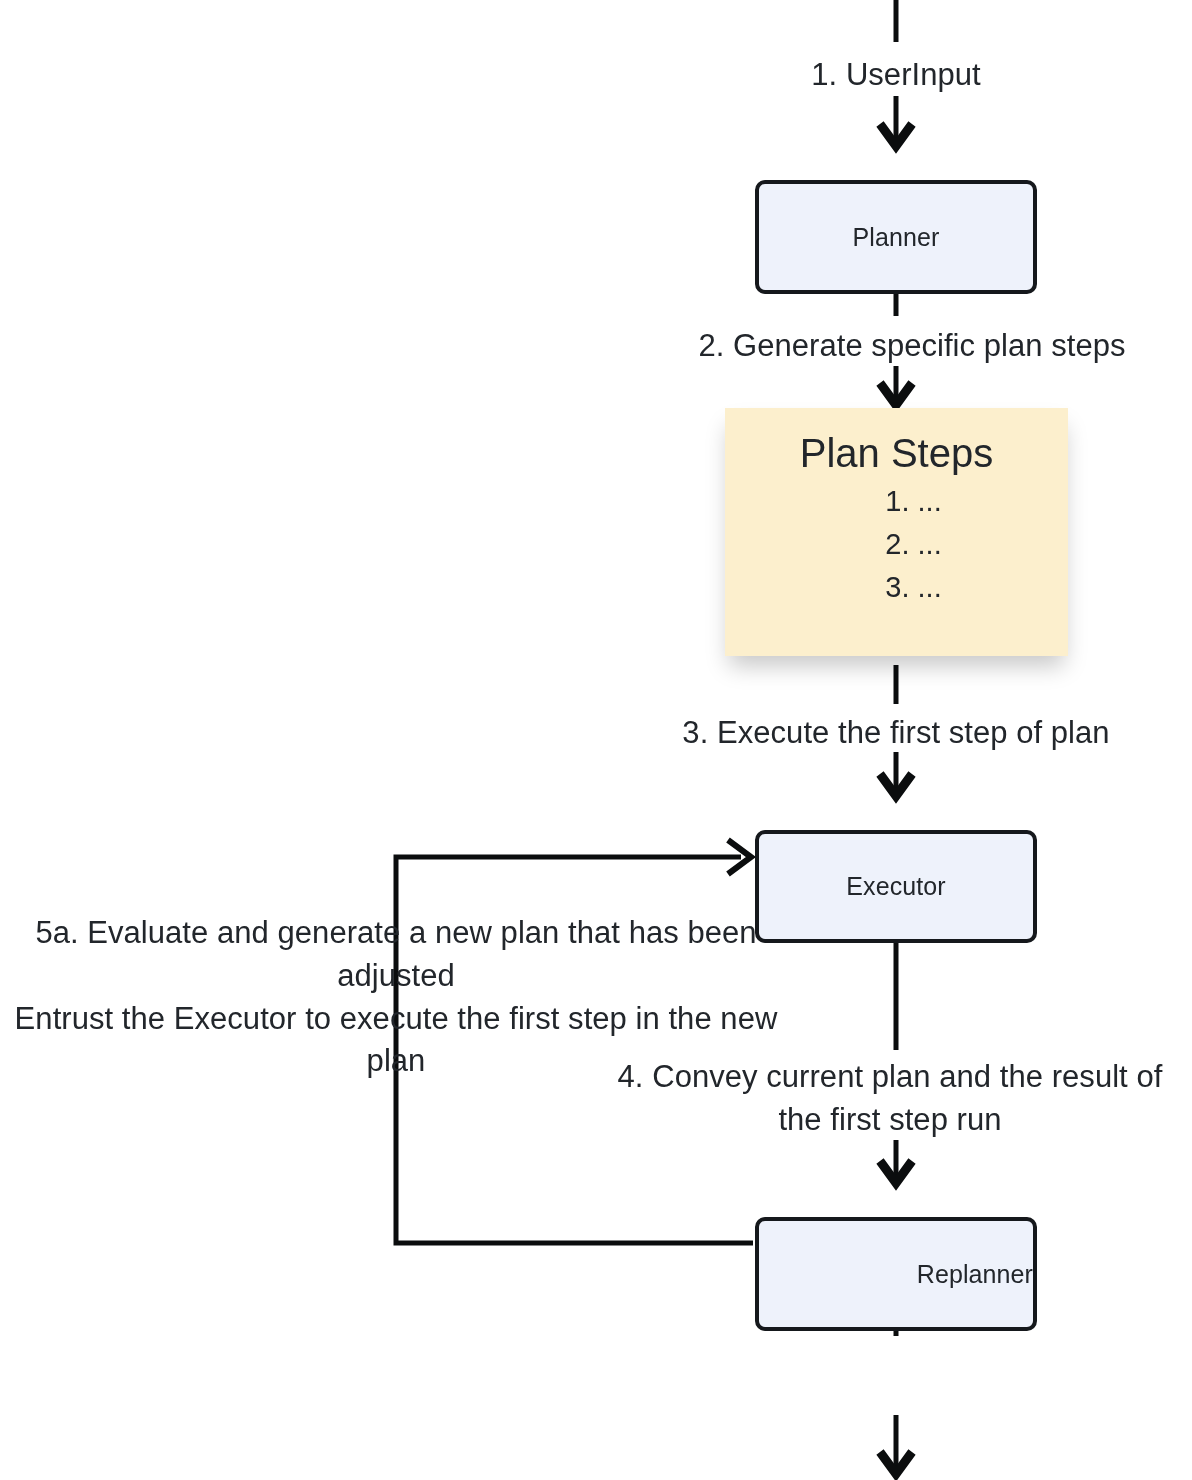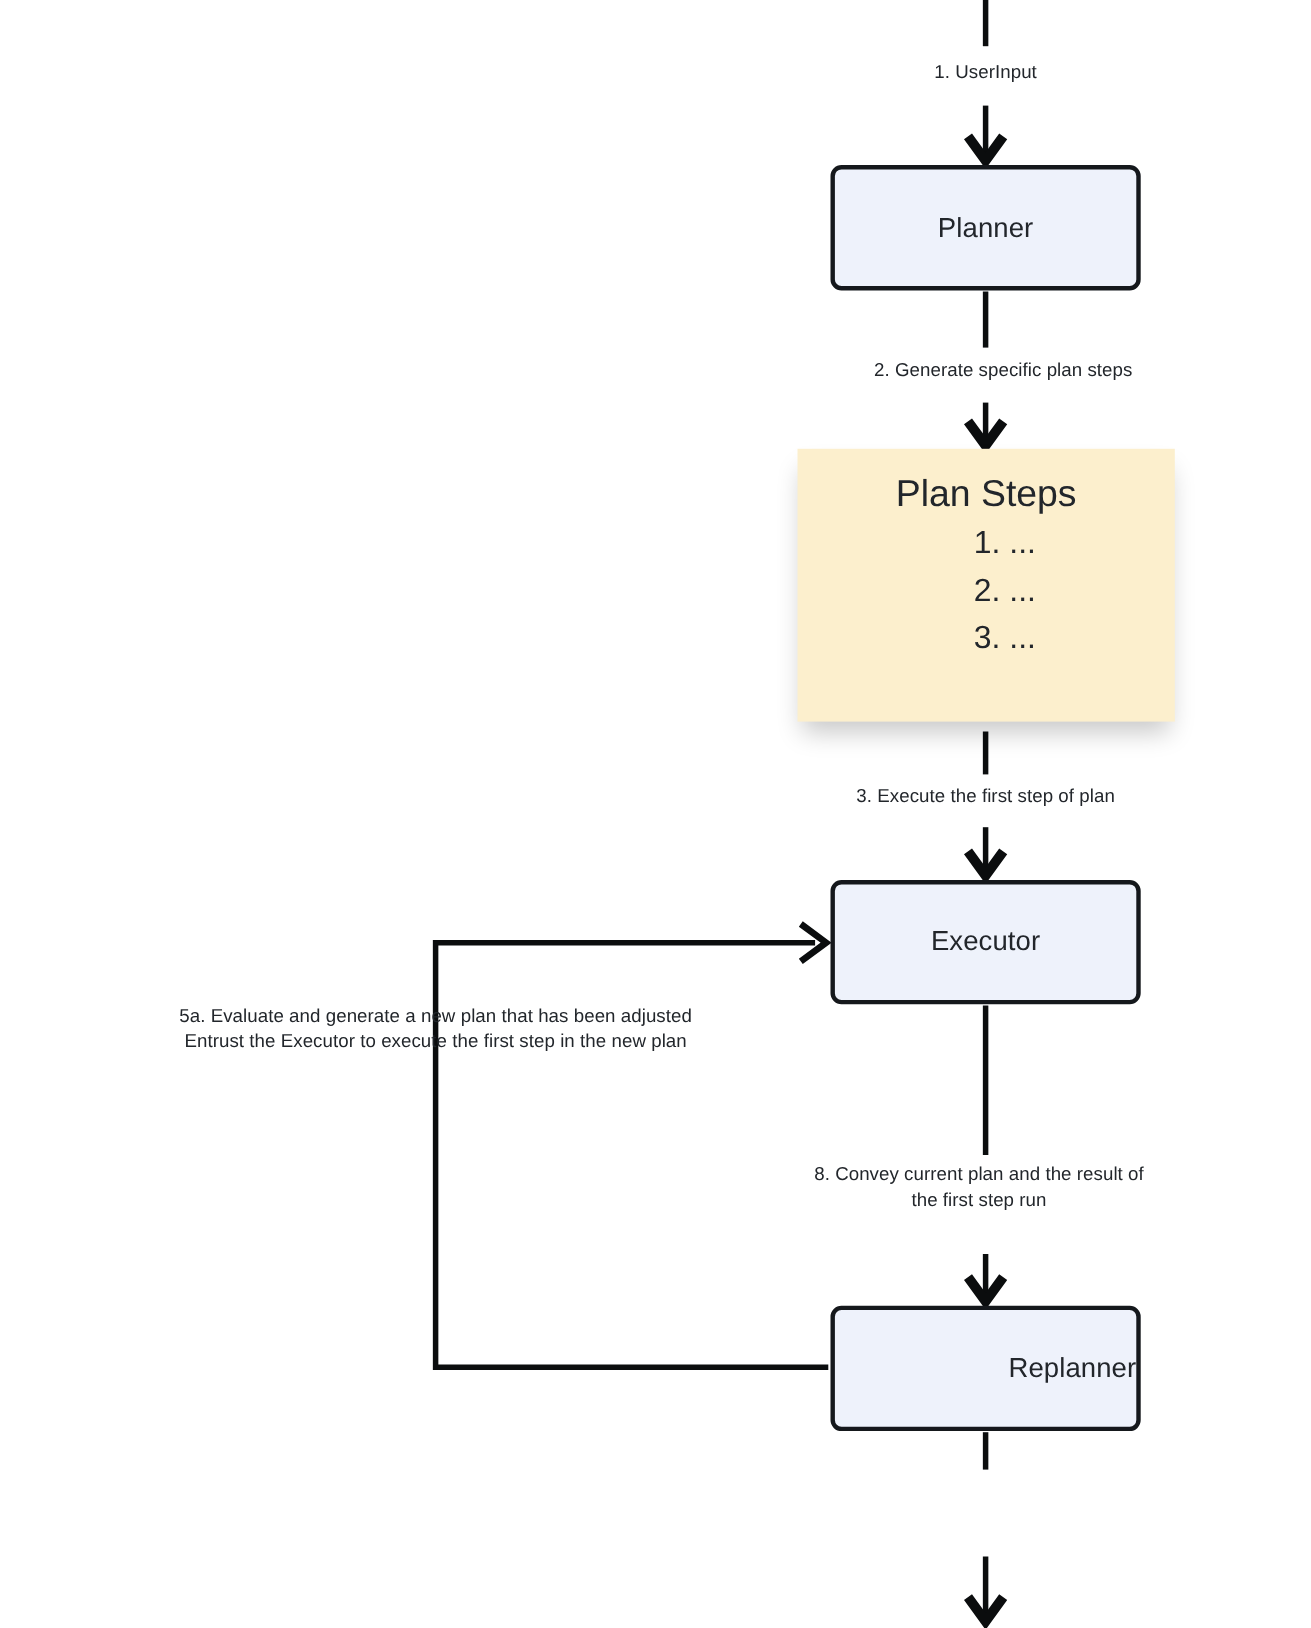--- a/index.html
+++ b/index.html
@@ -57,50 +57,51 @@
     box-sizing: border-box;
     background: #eef2fb;
     border: 4px solid #15181c;
     border-radius: 10px;
     display: flex;
     align-items: center;
     justify-content: center;
     font-size: 25px;
     color: #22262b;
     letter-spacing: 0.1px;
+    margin-top: 30px;
   }
 
   
   .note {
     position: absolute;
     box-sizing: border-box;
     background: #fcefcd;
     border: 0;
     box-shadow: 0 14px 22px -4px rgba(0,0,0,0.22);
     display: flex;
     flex-direction: column;
     align-items: center;
     padding-top: 22px;
     color: #22262b;
   }
   .note-title {
-    font-size: 34px;
+    font-size: 40px;
     line-height: 1.15;
     margin-bottom: 4px;
   }
   .note-line {
     font-size: 29px;
     line-height: 1.48;
     padding-left: 34px;
   }
 
   
   .elabel {
     position: absolute;
-    font-size: 17px;
+    font-size: 31px;
     line-height: 1.38;
     color: #22262b;
     text-align: center;
     white-space: pre-line;
     letter-spacing: 0.05px;
   }
 </style>
 </head>
 <body>
 
@@ -155,20 +156,20 @@
   <div class="node" style="left:755px; top:1187px; width:282px; height:114px;justify-content:flex-end;">
     <span>Replanner</span>
   </div>
 
   <div class="elabel" style="left:696px; top:54px; width:400px;">1. UserInput</div>
 
   <div class="elabel" style="left:662px; top:325px; width:500px;">2. Generate specific plan steps</div>
 
   <div class="elabel" style="left:646px; top:712px; width:500px;">3. Execute the first step of plan</div>
 
-  <div class="elabel" style="left:600px; top:1056px; width:580px;">8. Convey current plan and the result of
+  <div class="elabel" style="left:600px; top:1056px; width:580px;">4. Convey current plan and the result of
 the first step run</div>
 
   <div class="elabel" style="left:2px; top:912px; width:788px;text-align:center;">5a. Evaluate and generate a new plan that has been adjusted
 Entrust the Executor to execute the first step in the new plan</div>
 
 
 </div>
 
 </body></html>

